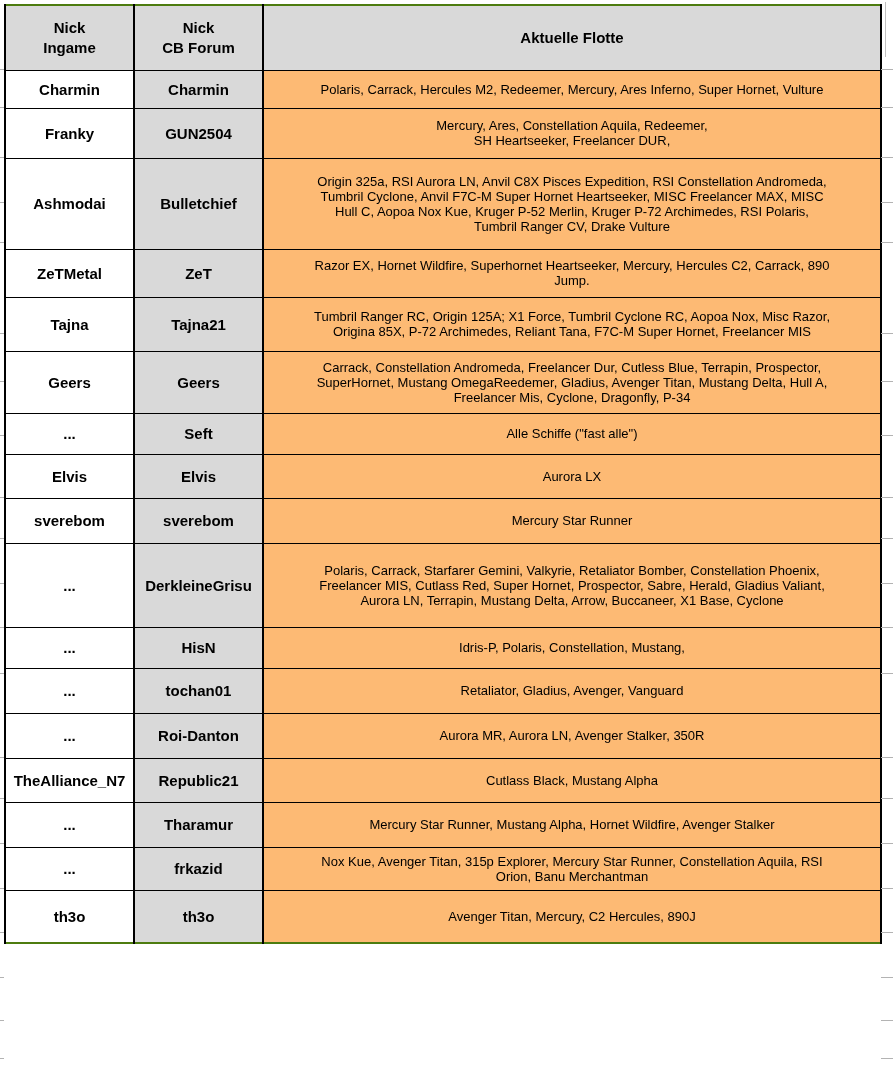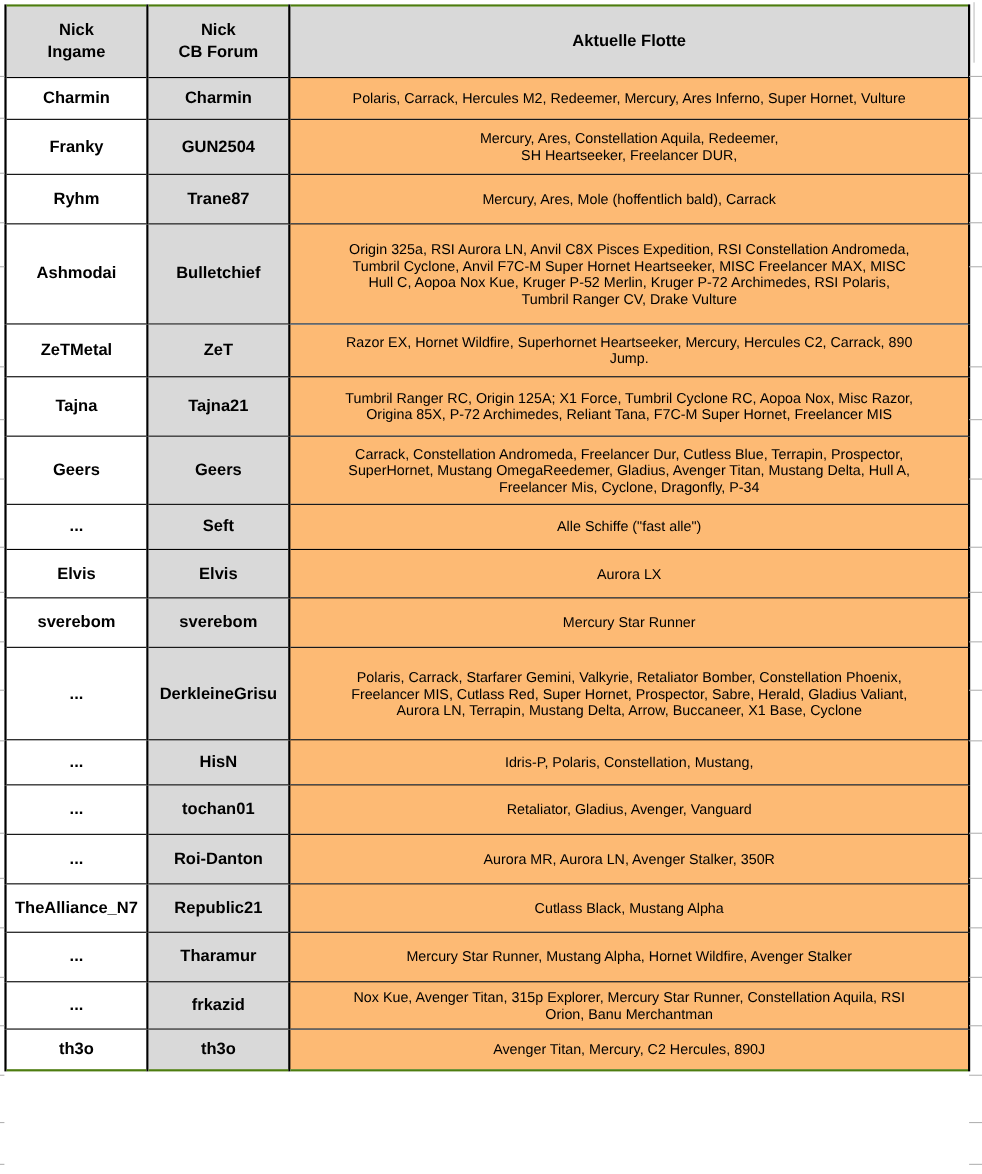--- a/index.html
+++ b/index.html
@@ -100,25 +100,20 @@
     <td class="c1">Charmin</td>
     <td class="c2">Charmin</td>
     <td class="c3">Polaris, Carrack, Hercules M2, Redeemer, Mercury, Ares Inferno, Super Hornet, Vulture</td>
   </tr>
         <tr style="height: 50px;">
     <td class="c1">Franky</td>
     <td class="c2">GUN2504</td>
     <td class="c3">Mercury, Ares, Constellation Aquila, Redeemer,
 SH Heartseeker, Freelancer DUR,</td>
   </tr>
-        <tr style="height: 45px;">
-    <td class="c1">Ryhm</td>
-    <td class="c2">Trane87</td>
-    <td class="c3">Mercury, Ares, Mole (hoffentlich bald), Carrack</td>
-  </tr>
         <tr style="height: 91px;">
     <td class="c1">Ashmodai</td>
     <td class="c2">Bulletchief</td>
     <td class="c3">Origin 325a, RSI Aurora LN, Anvil C8X Pisces Expedition, RSI Constellation Andromeda,
 Tumbril Cyclone, Anvil F7C-M Super Hornet Heartseeker, MISC Freelancer MAX, MISC
 Hull C, Aopoa Nox Kue, Kruger P-52 Merlin, Kruger P-72 Archimedes, RSI Polaris,
 Tumbril Ranger CV, Drake Vulture</td>
   </tr>
         <tr style="height: 48px;">
     <td class="c1">ZeTMetal</td>
@@ -185,21 +180,21 @@
     <td class="c1">...</td>
     <td class="c2">Tharamur</td>
     <td class="c3">Mercury Star Runner, Mustang Alpha, Hornet Wildfire, Avenger Stalker</td>
   </tr>
         <tr style="height: 43px;">
     <td class="c1">...</td>
     <td class="c2">frkazid</td>
     <td class="c3">Nox Kue, Avenger Titan, 315p Explorer, Mercury Star Runner, Constellation Aquila, RSI
 Orion, Banu Merchantman</td>
   </tr>
-        <tr style="height: 38px;">
+        <tr style="height: 53px;">
     <td class="c1">th3o</td>
     <td class="c2">th3o</td>
     <td class="c3">Avenger Titan, Mercury, C2 Hercules, 890J</td>
   </tr>
       </tbody>
   </table>
 </div>
 
 <div id="ticks">
     <div class="tick" style="left: 0px; top: 69px; width: 4px;"></div>

